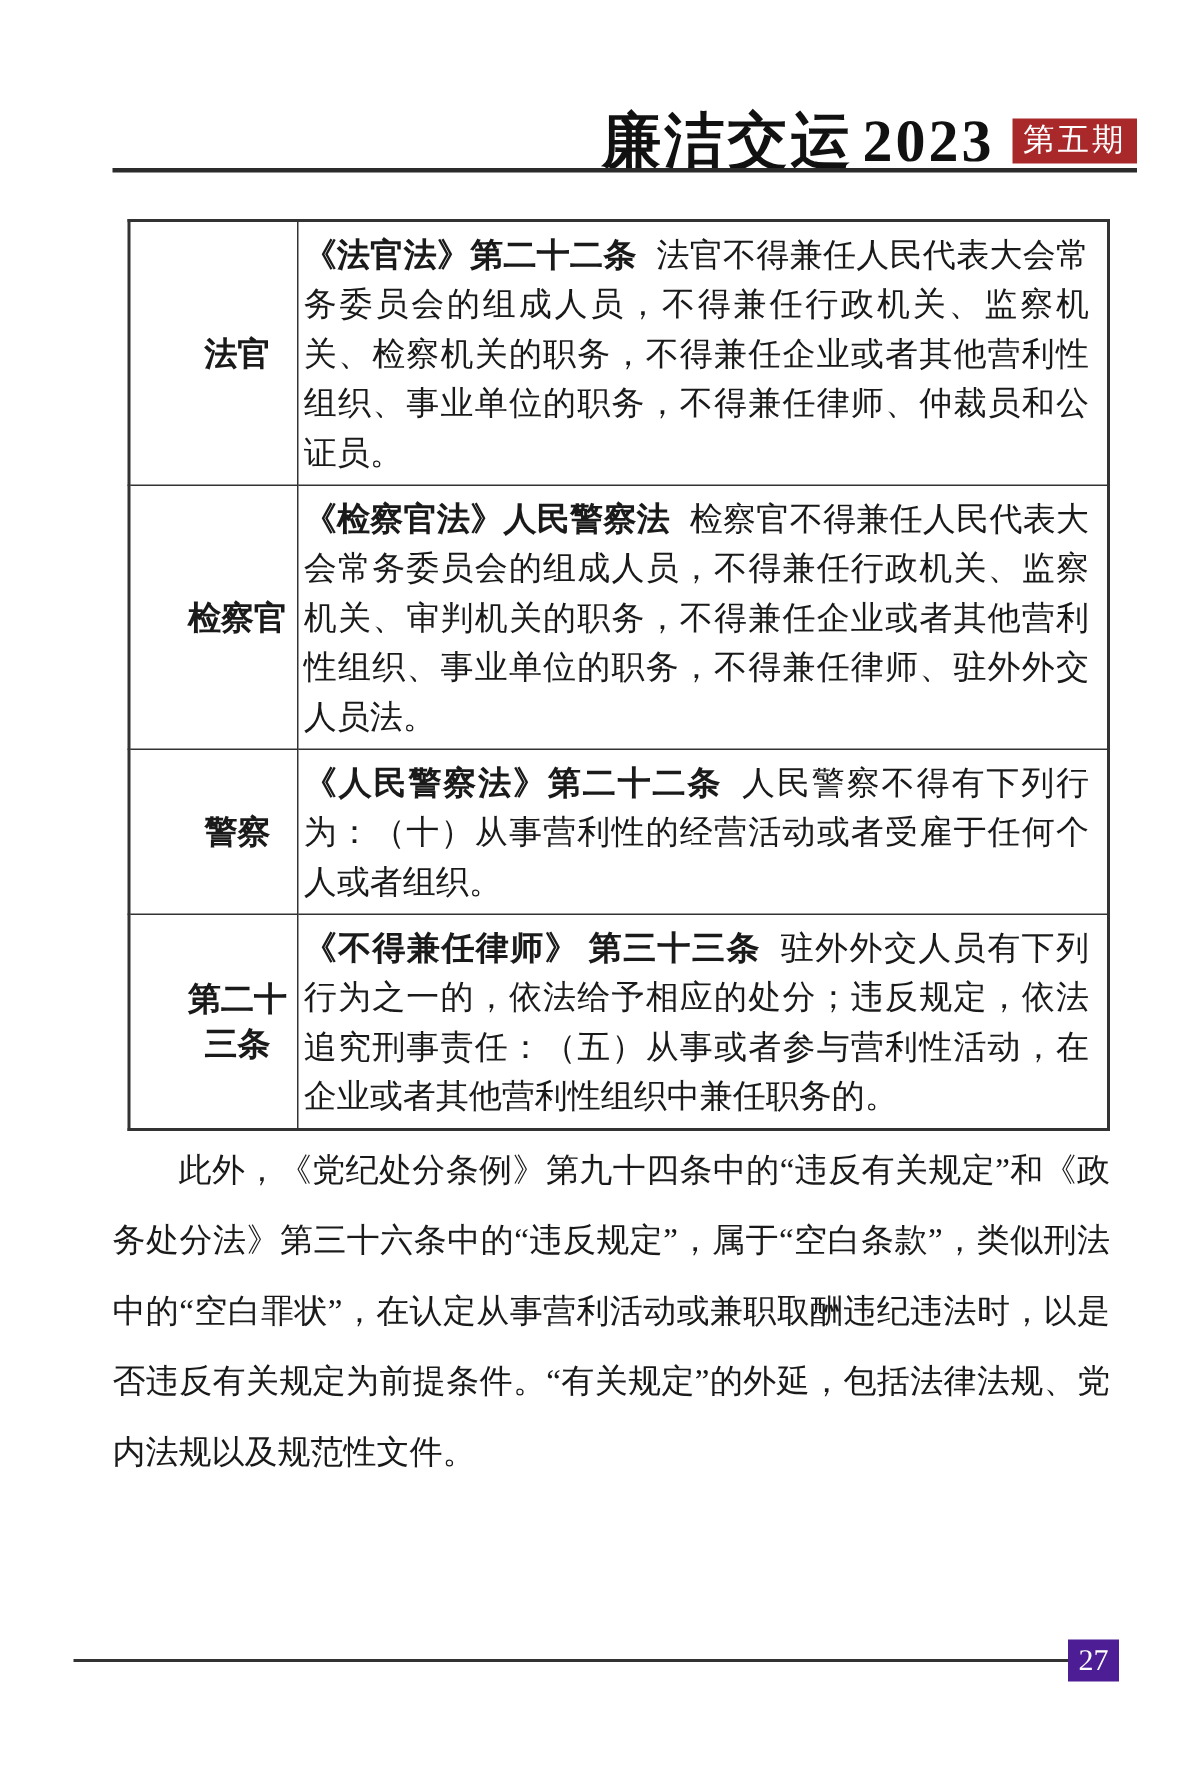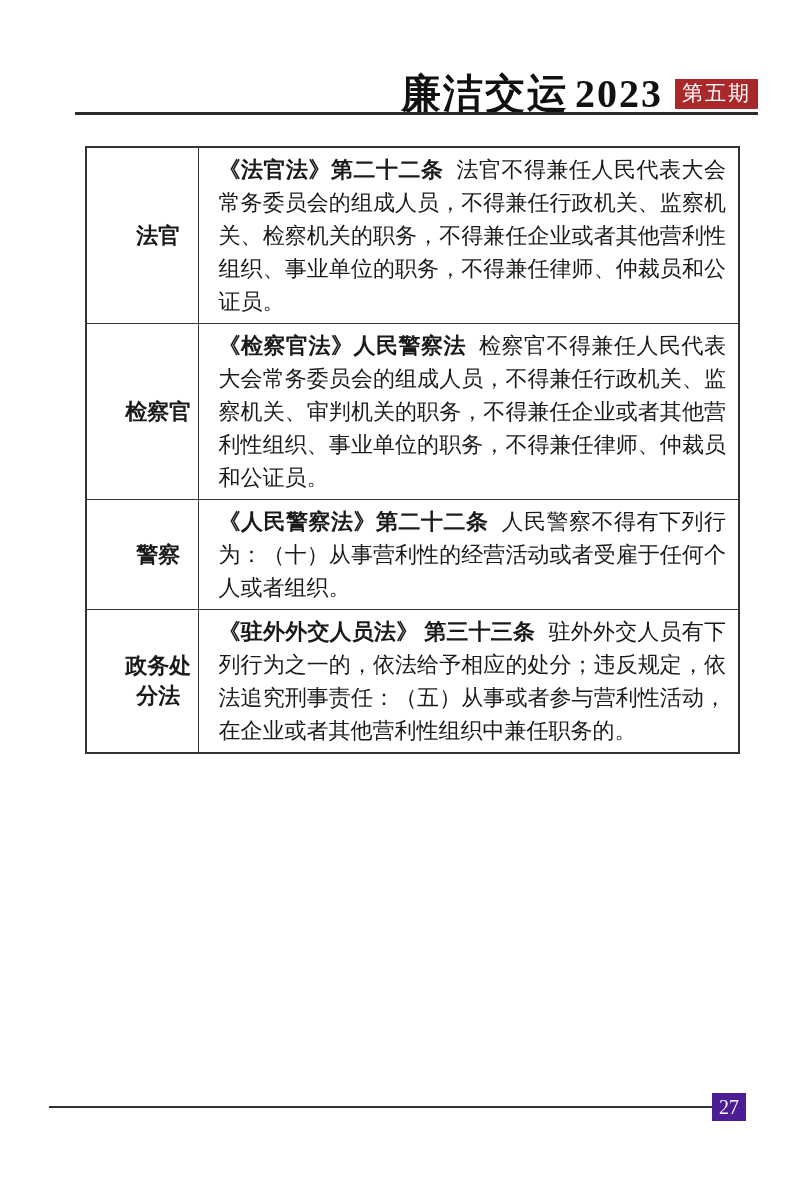--- a/index.html
+++ b/index.html
@@ -67,21 +67,21 @@
     font-size: 22px;
     font-weight: bold;
     text-align: center;
     vertical-align: middle;
     color: #1a1a1a;
     padding-left: 32px;
   }
   table.law-table td {
     font-size: 22px;
     line-height: 33px;
-    padding: 5px 12px 5px 20px;
+    padding: 5px 12px 5px 4px;
     text-align: justify;
     vertical-align: middle;
     color: #1a1a1a;
   }
   table.law-table td .law-name {
     font-weight: bold;
     margin-right: 0.6em;
   }
 
   
@@ -131,30 +131,31 @@
   <div class="header-rule"></div>
 
   <table class="law-table">
     <tbody>
       <tr>
         <th>法官</th>
         <td><span class="law-name">《法官法》第二十二条</span><span>法官不得兼任人民代表大会常务委员会的组成人员，不得兼任行政机关、监察机关、检察机关的职务，不得兼任企业或者其他营利性组织、事业单位的职务，不得兼任律师、仲裁员和公证员。</span></td>
       </tr>
       <tr>
         <th>检察官</th>
-        <td><span class="law-name">《检察官法》人民警察法</span><span>检察官不得兼任人民代表大会常务委员会的组成人员，不得兼任行政机关、监察机关、审判机关的职务，不得兼任企业或者其他营利性组织、事业单位的职务，不得兼任律师、仲裁员和公证员。</span></td>
+        <td><span class="law-name">《检察官法》人民警察法</span><span>检察官不得兼任人民代表大会常务委员会的组成人员，不得兼任行政机关、监察机关、审判机关的职务，不得兼任企业或者其他营利性组织、事业单位的职务，不得兼任律师、驻外外交人员法。</span></td>
       </tr>
       <tr>
         <th>警察</th>
         <td><span class="law-name">《人民警察法》第二十二条</span><span>人民警察不得有下列行为：（十）从事营利性的经营活动或者受雇于任何个人或者组织。</span></td>
       </tr>
       <tr>
-        <th>政务处分法</th>
-        <td><span class="law-name">《驻外外交人员法》 第三十三条</span><span>驻外外交人员有下列行为之一的，依法给予相应的处分；违反规定，依法追究刑事责任：（五）从事或者参与营利性活动，在企业或者其他营利性组织中兼任职务的。</span></td>
+        <th>第二十三条</th>
+        <td><span class="law-name">《不得兼任律师》 第三十三条</span><span>驻外外交人员有下列行为之一的，依法给予相应的处分；违反规定，依法追究刑事责任：（五）从事或者参与营利性活动，在企业或者其他营利性组织中兼任职务的。</span></td>
       </tr>
     </tbody>
   </table>
 
+  <p class="body-paragraph">此外，《党纪处分条例》第九十四条中的“违反有关规定”和《政务处分法》第三十六条中的“违反规定”，属于“空白条款”，类似刑法中的“空白罪状”，在认定从事营利活动或兼职取酬违纪违法时，以是否违反有关规定为前提条件。“有关规定”的外延，包括法律法规、党内法规以及规范性文件。</p>
 
   <div class="footer-rule"></div>
   <div class="page-number" style="background: #4c1d95;">27</div>
 
 </div>
 
 </body></html>

